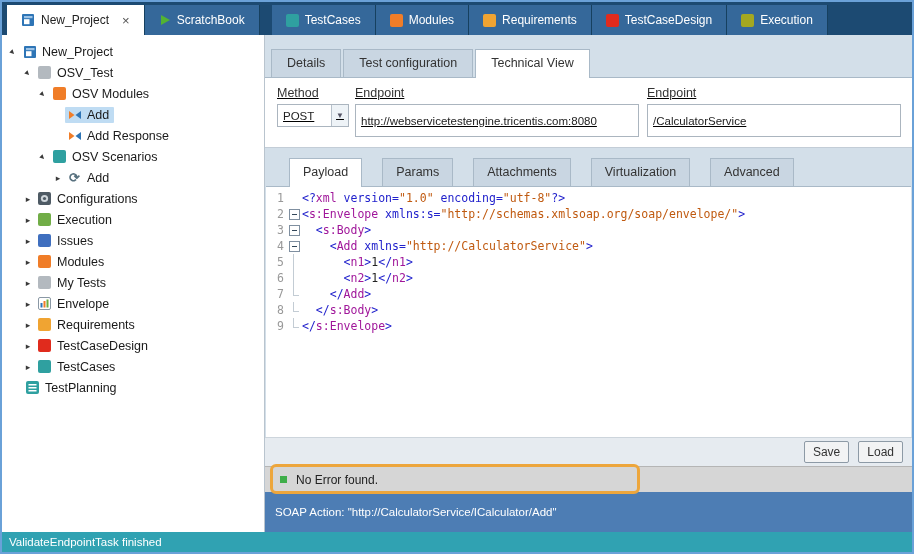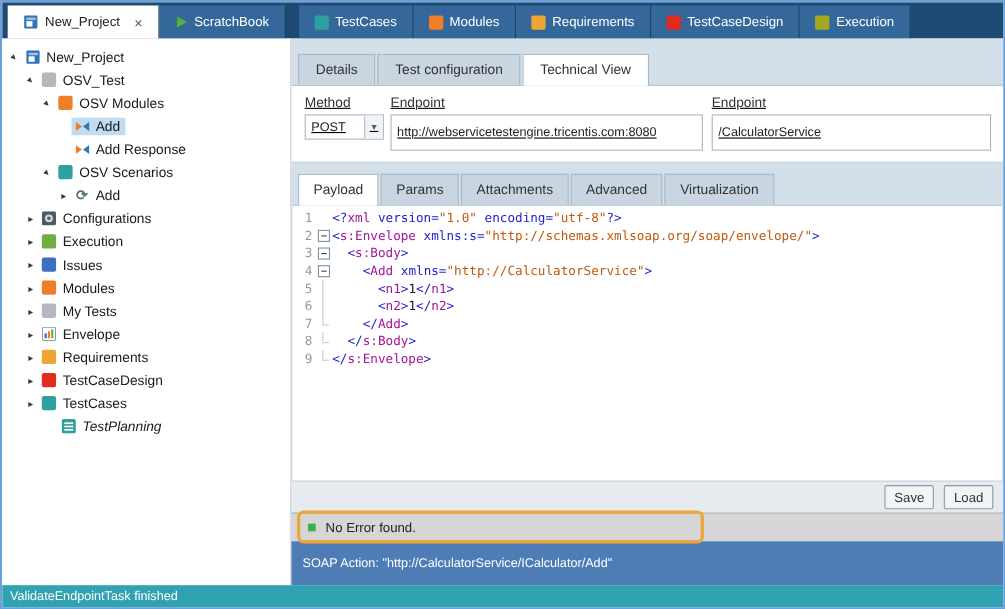--- a/index.html
+++ b/index.html
@@ -36,21 +36,21 @@
   .formrow{display:flex;gap:0;text-decoration:underline;}
   .fgroup{display:flex;flex-direction:column;gap:4px;}
   .flabel{font-size:12.5px;color:#333;}
   .finput{height:33px;border:1px solid #abb5bf;background:#fff;font-size:11.5px;color:#222;padding:0 5px;font-family:"Liberation Sans",sans-serif;}
   .fselect{width:72px;height:23px;border:1px solid #abb5bf;background:#fff;display:flex;align-items:center;font-size:11.5px;color:#222;}
   .fselect .selval{flex:1;padding-left:5px;}
   .ddbtn{width:17px;height:100%;border-left:1px solid #b6c0ca;background:#eef3f7;display:flex;align-items:center;justify-content:center;font-size:8px;color:#556;}
   .gap6{width:6px;flex:0 0 auto;} .gap8{width:8px;flex:0 0 auto;}
 
   .ptabs{display:flex;margin:10px 0 0 6px;position:relative;z-index:2;flex:0 0 auto;}
-  .ptab{padding:6px 13px;font-size:12.5px;color:#333;background:#c9d6e2;border:1px solid #a9b9c7;border-bottom:none;margin-right:2px;cursor:default;}
+  .ptab{padding:6px 13px;font-size:12.5px;color:#333;background:#c9d6e2;border:1px solid #a9b9c7;border-bottom:none;margin-right:2px;cursor:default;margin-left:18px;}
   .ptab.active{background:#fff;margin-bottom:-1px;padding-bottom:8px;}
 
   .editor{background:#fff;border-top:1px solid #a9b9c7;flex:1 1 auto;overflow:hidden;padding-top:3px;font-family:"DejaVu Sans Mono",monospace;font-size:11.5px;min-height:0;margin:0 1px 0 1px;}
   .cline{display:flex;height:16px;line-height:16px;white-space:pre;}
   .lnum{width:20px;text-align:right;color:#999;flex:0 0 auto;padding-right:2px;}
   .fold{display:inline-block;width:16px;height:16px;position:relative;flex:0 0 auto;}
   .fold.box::before{content:"";position:absolute;left:3px;top:3px;width:9px;height:9px;background:#fff;border:1px solid #7f8fa0;}
   .fold.box::after{content:"";position:absolute;left:6px;top:8px;width:5px;height:1px;background:#33475a;}
   .fold.vline::before{content:"";position:absolute;left:7px;top:0;width:1px;height:16px;background:#c3ccd4;}
   .fold.end::before{content:"";position:absolute;left:7px;top:0;width:1px;height:9px;background:#c3ccd4;}
@@ -290,21 +290,21 @@
         </div>
         <div class="trow" style="padding-left: 19px;">
           <span class="arr collapsed">▸</span>
           <span class="trc">
             <span class="ticn">
               <span class="sq" style="background:#2fa0a0"></span>
             </span>
             <span>TestCases</span>
           </span>
         </div>
-        <div class="trow" style="padding-left: 37px; font-style: italic;">
+        <div class="trow" style="padding-left: 7px;">
           <span class="arr none"></span>
           <span class="trc">
             <span class="ticn">
               <svg width="13" height="13" viewBox="0 0 13 13">
                 <rect width="13" height="13" rx="2" fill="#2fa0a0"></rect>
                 <rect x="2.5" y="3" width="8" height="1.5" fill="#fff"></rect>
                 <rect x="2.5" y="6" width="8" height="1.5" fill="#fff"></rect>
                 <rect x="2.5" y="9" width="8" height="1.5" fill="#fff"></rect>
               </svg>
             </span>
@@ -340,22 +340,22 @@
             <span class="flabel">Endpoint</span>
             <input class="finput" value="/CalculatorService" style="">
           </div>
         </div>
       </div>
 
       <div class="ptabs">
           <div class="ptab active">Payload</div>
           <div class="ptab">Params</div>
           <div class="ptab">Attachments</div>
+          <div class="ptab">Virtualization</div>
           <div class="ptab">Advanced</div>
-          <div class="ptab">Virtualization</div>
         </div>
 
       <div class="editor">
           <div class="cline"><span class="lnum">1</span><span class="fold none"></span><span class="ctext"><span class="tk-b">&lt;?</span><span class="tk-m">xml </span><span class="tk-b">version=</span><span class="tk-o">"1.0" </span><span class="tk-b">encoding=</span><span class="tk-o">"utf-8"</span><span class="tk-b">?&gt;</span></span></div>
           <div class="cline"><span class="lnum">2</span><span class="fold box"></span><span class="ctext"><span class="tk-b">&lt;</span><span class="tk-m">s:Envelope </span><span class="tk-b">xmlns:s=</span><span class="tk-o">"http://schemas.xmlsoap.org/soap/envelope/"</span><span class="tk-b">&gt;</span></span></div>
           <div class="cline"><span class="lnum">3</span><span class="fold box"></span><span class="ctext"><span class="tk-k">  </span><span class="tk-b">&lt;</span><span class="tk-m">s:Body</span><span class="tk-b">&gt;</span></span></div>
           <div class="cline"><span class="lnum">4</span><span class="fold box"></span><span class="ctext"><span class="tk-k">    </span><span class="tk-b">&lt;</span><span class="tk-m">Add </span><span class="tk-b">xmlns=</span><span class="tk-o">"http://CalculatorService"</span><span class="tk-b">&gt;</span></span></div>
           <div class="cline"><span class="lnum">5</span><span class="fold vline"></span><span class="ctext"><span class="tk-k">      </span><span class="tk-b">&lt;</span><span class="tk-m">n1</span><span class="tk-b">&gt;</span><span class="tk-k">1</span><span class="tk-b">&lt;/</span><span class="tk-m">n1</span><span class="tk-b">&gt;</span></span></div>
           <div class="cline"><span class="lnum">6</span><span class="fold vline"></span><span class="ctext"><span class="tk-k">      </span><span class="tk-b">&lt;</span><span class="tk-m">n2</span><span class="tk-b">&gt;</span><span class="tk-k">1</span><span class="tk-b">&lt;/</span><span class="tk-m">n2</span><span class="tk-b">&gt;</span></span></div>
           <div class="cline"><span class="lnum">7</span><span class="fold end"></span><span class="ctext"><span class="tk-k">    </span><span class="tk-b">&lt;/</span><span class="tk-m">Add</span><span class="tk-b">&gt;</span></span></div>

